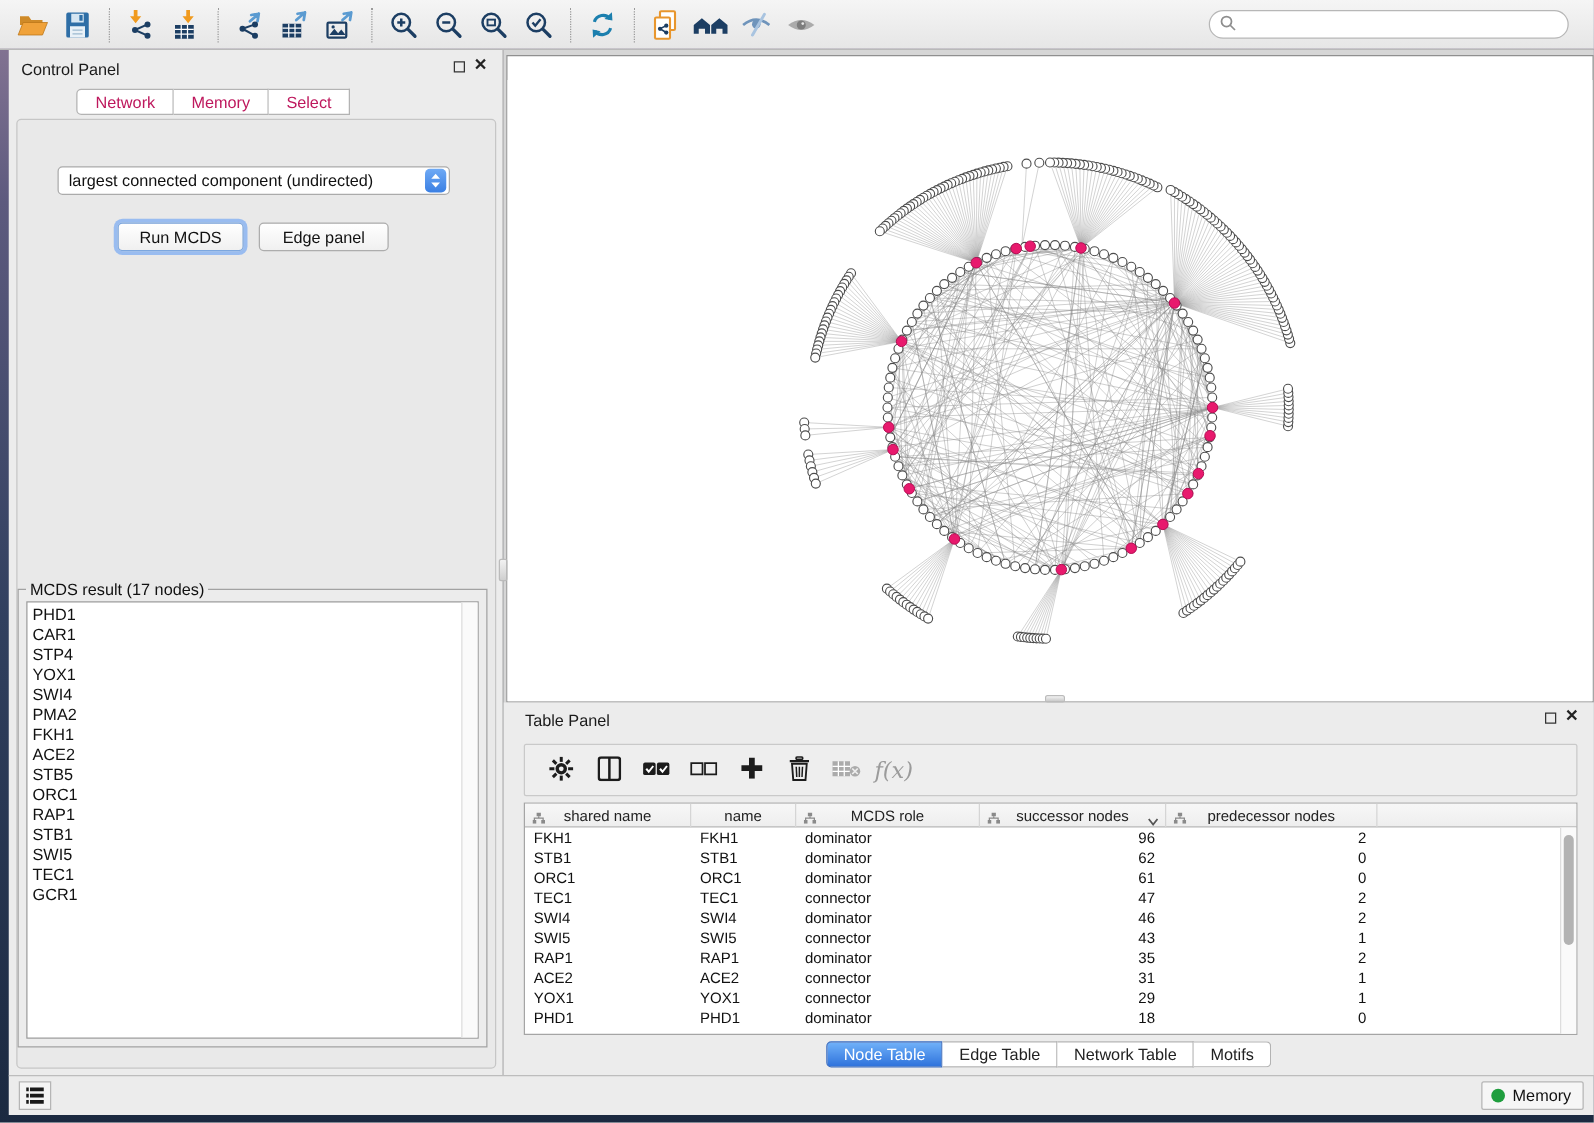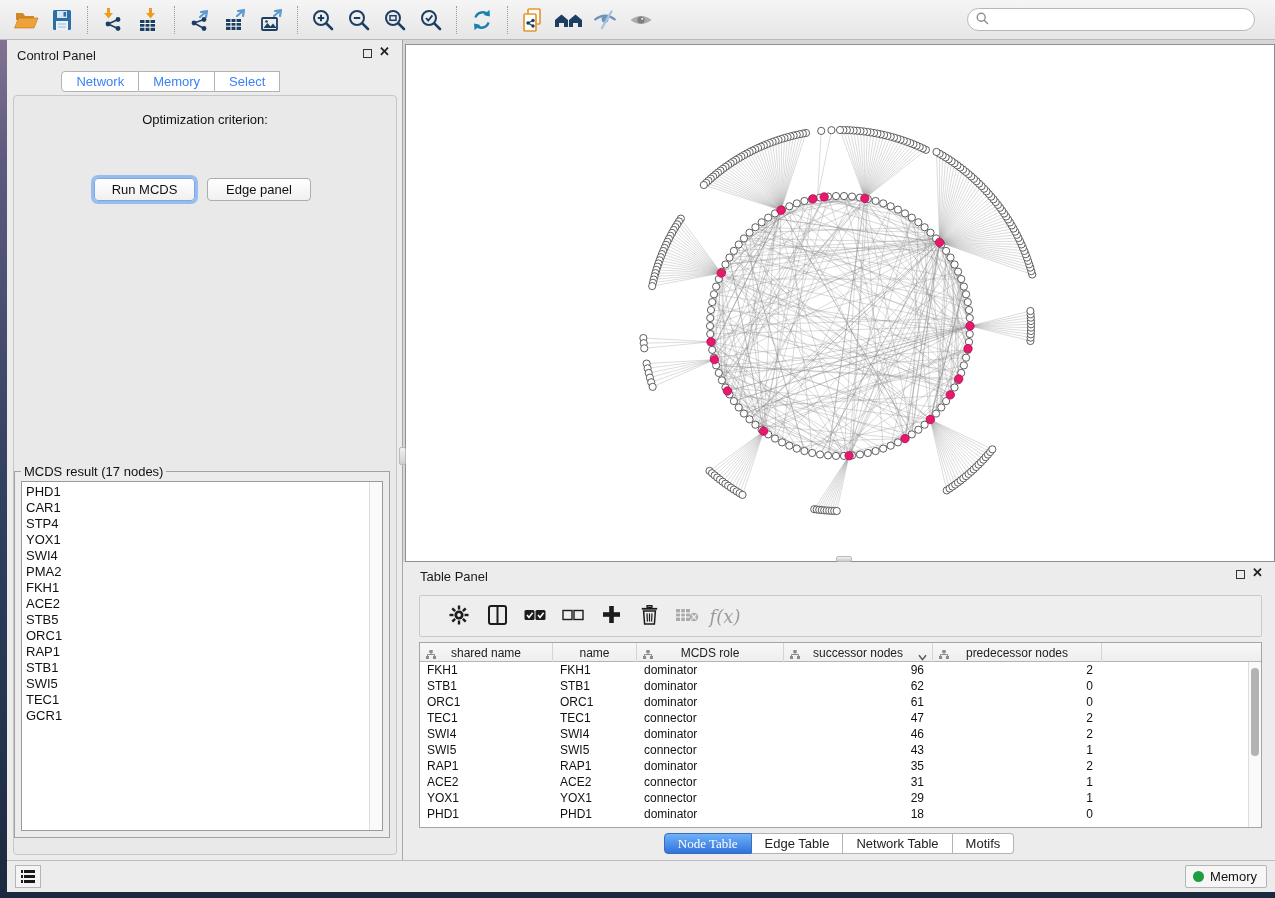--- a/index.html
+++ b/index.html
@@ -20,21 +20,21 @@
   .search-wrap input { border:none; outline:none; flex:1; font-size:12px; background:transparent; margin-left:5px; }
 
   
   .control-panel { position:absolute; left:7px; top:40px; width:396px; height:820px;
     background:#ececec; border-right:1px solid #a8a8a8; }
   .panel-title { position:absolute; left:10px; top:8px; font-size:13px; color:#1a1a1a; }
   .win-float { position:absolute; top:9px; width:9px; height:9px; border:1.5px solid #333; }
   .win-close { position:absolute; top:5px; font-size:13px; font-weight:bold; color:#222; line-height:14px; }
   .cp-tabs { position:absolute; left:0; top:31px; width:100%; display:flex; justify-content:center; }
   .cp-tab { height:21px; padding:0 14px; line-height:20px; background:#fff; border:1px solid #b3b3b3;
-    border-left:none; font-size:13px; color:#3b82f6; }
+    border-left:none; font-size:13px; color:#be185d; }
   .cp-tab:first-child { border-left:1px solid #b3b3b3; border-radius:4px 0 0 4px; }
   .cp-tab:last-child { border-radius:0 4px 4px 0;margin-top:38px; }
   .cp-tab.sel { background:linear-gradient(#70b1f9,#2f73dc); border-color:#3a6cc0; color:#fff; }
   .cp-sub { position:absolute; left:6px; top:55px; width:384px; height:760px;
     background:#e9e9e9; border:1px solid #c6c6c6; border-radius:4px; }
   .opt-label { position:absolute; left:0; top:16px; width:100%; text-align:center; font-size:13px; }
   .dropdown { position:absolute; left:32px; top:37px; width:314px; height:23px; background:#fff;
     border:1px solid #ababab; border-radius:4px; display:flex; align-items:center; }
   .dropdown .dd-text { flex:1; padding-left:8px; font-size:13px; white-space:nowrap; overflow:hidden; }
   .dd-stepper { width:17px; height:19px; margin-right:2px; border-radius:4px;
@@ -61,41 +61,41 @@
   .net-canvas { position:absolute; left:0; top:19px; width:868px; height:497px; background:#fff; }
 
   .vsplit-grip { position:absolute; left:399px; top:447px; width:7px; height:18px;
     background:linear-gradient(#f2f2f2,#cfcfcf); border:1px solid #bbb; border-radius:2px; }
   .hsplit-grip { position:absolute; left:836px; top:556px; width:16px; height:6px;
     background:linear-gradient(#f2f2f2,#c9c9c9); border:1px solid #bbb; border-radius:2px; }
 
   
   .table-panel { position:absolute; left:0px; top:522px; width:872px; height:298px; background:#ececec; }
   .tp-toolbar { position:absolute; left:16px; top:33px; width:843px; height:42px;
-    background:#eeeeee; border:1px solid #c9c9c9; border-radius:2px; display:flex; align-items:center; padding-left:20px; }
+    background:#eeeeee; border:1px solid #c9c9c9; border-radius:2px; display:flex; align-items:center; padding-left:10px; }
   .tp-btn { width:38px; height:34px; display:flex; align-items:center; justify-content:center; }
   .fx { font-family:"DejaVu Serif", serif; font-style:italic; font-size:18px; color:#9b9b9b; }
   .tbl { position:absolute; left:16px; top:80px; width:843px; height:186px; background:#fff; border:1px solid #a5a5a5; }
   .tbl-header { position:absolute; left:0; top:0; right:0; height:19px; display:flex;
     background:linear-gradient(#f7f7f7,#eeeeee); border-bottom:1px solid #b5b5b5; }
   .th { position:relative; height:19px; border-right:1px solid #d5d5d5; font-size:12px; color:#222;
     display:flex; align-items:center; justify-content:center; }
   .th .hicon { position:absolute; left:6px; top:5px; }
   .th .sort { position:absolute; right:5px; top:7px; }
   .tbl-body { position:absolute; left:0; top:19px; right:13px; bottom:0; overflow:hidden; }
   .tr { display:flex; height:16px; }
   .td { font-size:12px; line-height:16px; white-space:nowrap; }
   .td.left { padding-left:7px; }
   .td.num { text-align:right; padding-right:9px; }
   .tbl-scroll { position:absolute; top:19px; right:0; bottom:0; width:13px; background:#fafafa; border-left:1px solid #ddd; }
   .tbl-thumb { position:absolute; left:2px; top:6px; width:8px; height:88px; background:#b3b3b3; border-radius:4px; }
   .bottom-tabs { position:absolute; left:0; top:271px; width:100%; display:flex; justify-content:center; }
   .bt-tab { height:21px; padding:0 13px; line-height:20px; background:#fff; border:1px solid #b3b3b3;
     border-left:none; font-size:13px; color:#222; }
-  .bt-tab:first-child { border-left:1px solid #b3b3b3; border-radius:4px 0 0 4px;font-family:Liberation Serif, serif; }
+  .bt-tab:first-child { border-left:1px solid #b3b3b3; border-radius:4px 0 0 4px; }
   .bt-tab:last-child { border-radius:0 4px 4px 0; }
   .bt-tab.sel { background:linear-gradient(#70b1f9,#2f73dc); border-color:#3a6cc0; color:#fff; }
 
   
   .status-bar { position:absolute; left:7px; top:860px; width:1268px; height:32px;
     background:#ececec; border-top:1px solid #bdbdbd; }
   .list-btn { position:absolute; left:8px; top:4px; width:26px; height:23px; background:#f4f4f4;
     border:1px solid #b5b5b5; display:flex; flex-direction:column; justify-content:center; gap:2.5px; padding:0 5px; }
   .list-btn .bar { height:2.5px; background:#1a1a1a; position:relative; }
   .list-btn .bar::before { content:""; position:absolute; left:-3.5px; top:0; width:2.5px; height:2.5px; background:#1a1a1a; }
@@ -301,21 +301,29 @@
   <div class="panel-title">Control Panel</div>
   <div class="win-float" style="right:30px;"></div>
   <div class="win-close" style="right:12px;">✕</div>
   <div class="cp-tabs" id="cp-tabs">
       <div class="cp-tab">Network</div>
       <div class="cp-tab">Memory</div>
       <div class="cp-tab">Select</div>
       <div class="cp-tab sel">MCDS</div>
     </div>
   <div class="cp-sub">
-    <div class="opt-label">Optimization criterion:</div>
+    <div class="dropdown">
+      <div class="dd-text">largest connected component (undirected)</div>
+      <div class="dd-stepper">
+        <svg width="9" height="13" viewBox="0 0 9 13">
+            <path d="M1 5 L4.5 1 L8 5 z" fill="#fff"></path>
+            <path d="M1 8 L4.5 12 L8 8 z" fill="#fff"></path>
+          </svg>
+      </div>
+    </div>
     <div class="btn focus-ring" style="left:80px; top:72px; width:101px;">Run MCDS</div>
     <div class="btn" style="left:193px; top:72px; width:104px;">Edge panel</div>
   </div>
   <fieldset class="mcds">
     <legend>MCDS result (17 nodes)</legend>
     <div class="mcds-listwrap">
       <div class="mcds-list" id="mcds-list">
           <div class="mcds-item">PHD1</div>
           <div class="mcds-item">CAR1</div>
           <div class="mcds-item">STP4</div>

